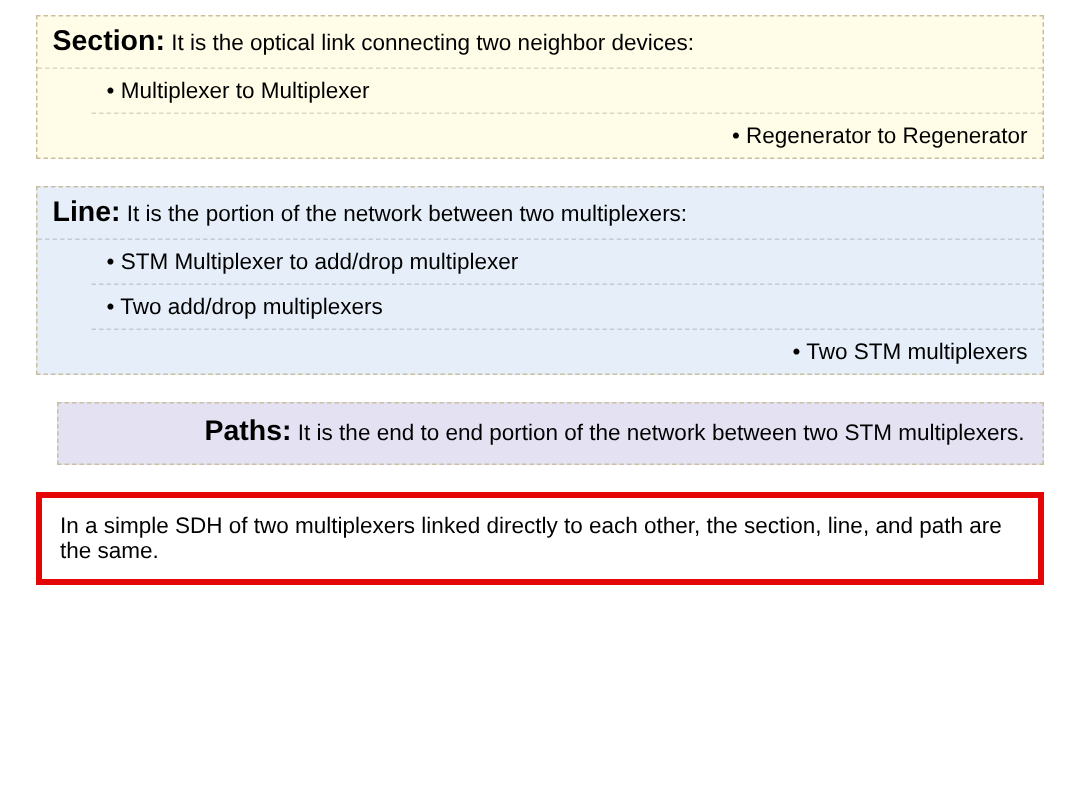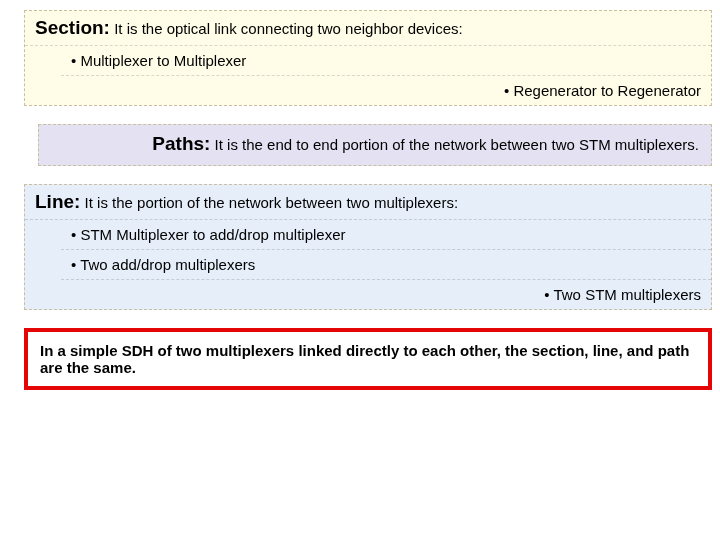--- a/index.html
+++ b/index.html
@@ -6,21 +6,21 @@
     margin: 0;
     padding: 0;
     width: 720px;
     height: 540px;
     font-family: Arial, Helvetica, sans-serif;
     background: #ffffff;
     color: #000;
     font-size: 15px;
   }
   .slide {
-    padding: 10px 8px 0 24px;
+    padding: 10px 24px 0 24px;
   }
   .block {
     border: 1px dashed #c9bfa0;
     margin-bottom: 18px;
     border-collapse: collapse;
   }
   .block .row {
     padding: 6px 10px;
     border-bottom: 1px dashed rgba(0,0,0,0.15);
   }
@@ -41,54 +41,54 @@
     padding: 8px 10px;
     margin-left: 36px;
   }
   .bullet::before {
     content: "• ";
   }
   .pathsbox .row { border-bottom: none; padding: 8px 12px 10px 12px; }
   .redbox {
     border: 4px solid #e40607;
     padding: 10px 12px;
-    font-weight: bold;
+    font-weight: normal;
     font-size: 15px;
     margin-top: 18px;
     background: #fff;
   }
 </style>
 </head>
 <body>
 
 <div class="slide">
 
   <div class="block yellow">
     <div class="row">
       <span class="heading">Section:</span>
       <span class="desc">It is the optical link connecting two neighbor devices:</span>
     </div>
     <div class="row bullet">Multiplexer to Multiplexer</div>
     <div class="row bullet">Regenerator to Regenerator</div>
   </div>
 
-  <div class="block lilac pathsbox">
-    <div class="row">
-      <span class="heading">Paths:</span>
-      <span class="desc">It is the end to end portion of the network between two STM multiplexers.</span>
-    </div>
-  </div>
-
   <div class="block blue">
     <div class="row">
       <span class="heading">Line:</span>
       <span class="desc">It is the portion of the network between two multiplexers:</span>
     </div>
     <div class="row bullet">STM Multiplexer to add/drop multiplexer</div>
     <div class="row bullet">Two add/drop multiplexers</div>
     <div class="row bullet">Two STM multiplexers</div>
   </div>
 
+  <div class="block lilac pathsbox">
+    <div class="row">
+      <span class="heading">Paths:</span>
+      <span class="desc">It is the end to end portion of the network between two STM multiplexers.</span>
+    </div>
+  </div>
+
   <div class="redbox">
     <span>In a simple SDH of two multiplexers linked directly to each other, the section, line, and path are the same.</span>
   </div>
 
 </div>
 
 </body></html>

